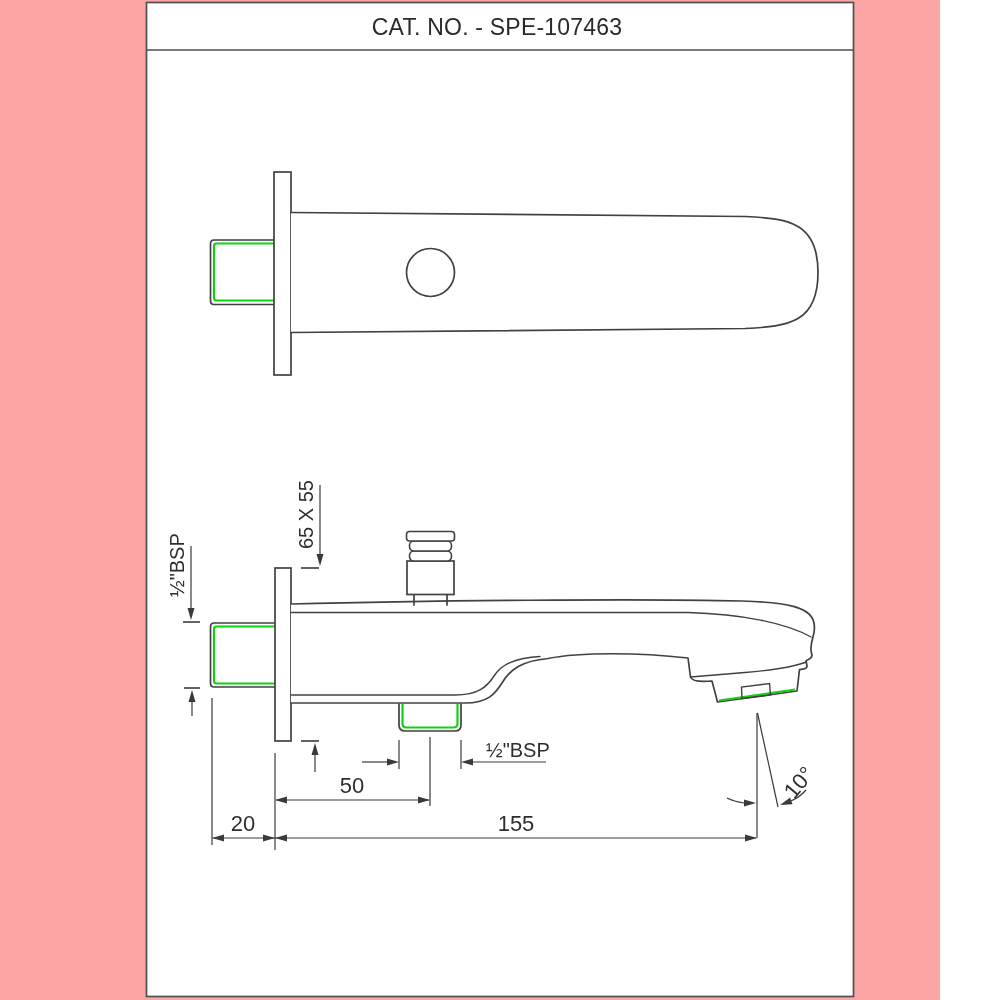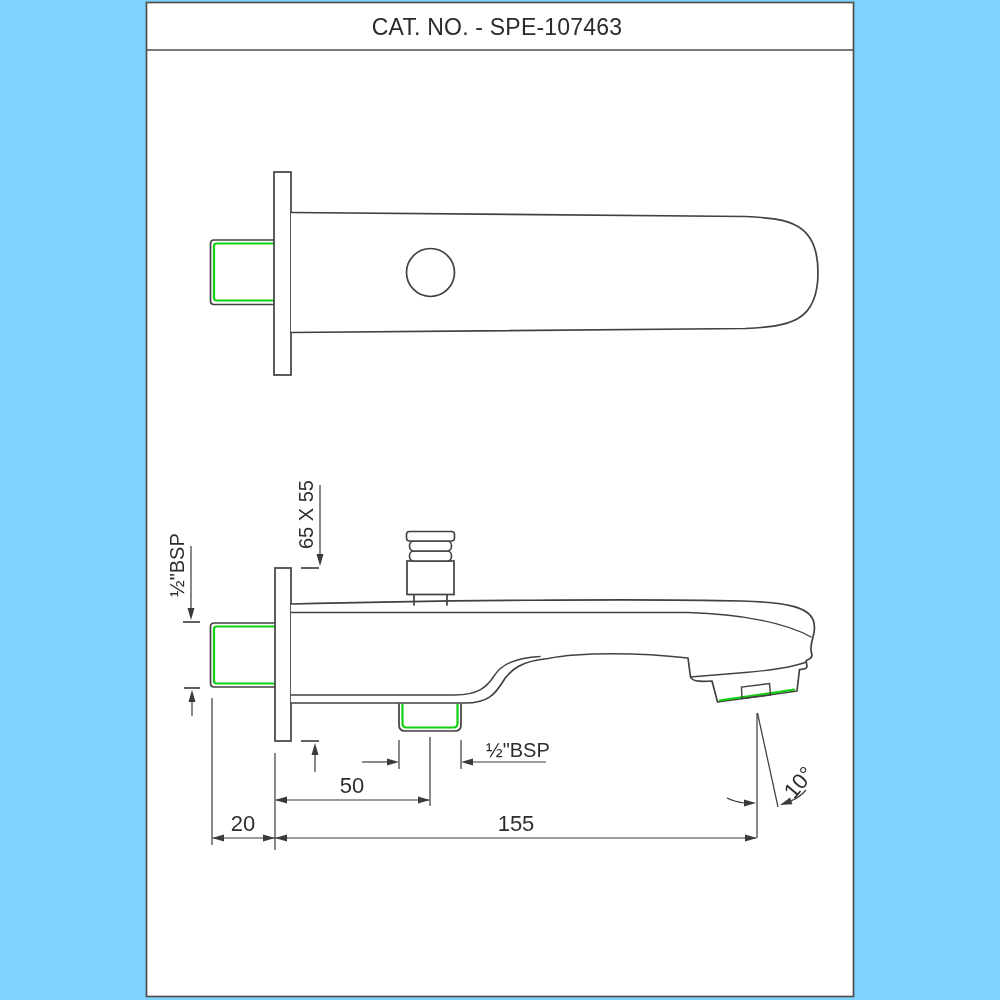--- a/index.html
+++ b/index.html
@@ -1,20 +1,20 @@
 <!DOCTYPE html>
 <html><head>
 <meta charset="utf-8">
 <style>
   html,body{
     margin:0;padding:0;background:#ffffff;
     width:1000px;height:1000px;overflow:hidden;
     font-family:"Liberation Sans", sans-serif;
   }
-  .page{position:relative;width:1000px;height:1000px;background:#7dd3fc;}
+  .page{position:relative;width:912px;height:1000px;background:#fca5a5;padding-left:28px;}
   svg{position:absolute;left:0;top:0;}
   .outline{stroke:#414141;stroke-width:1.7;fill:none;stroke-linecap:round;stroke-linejoin:round;}
   .outline-fill{stroke:none;fill:#ffffff;}
   .thin{stroke:#414141;stroke-width:1.4;fill:none;stroke-linecap:round;}
   .green{stroke:#12d112;stroke-width:2.2;fill:none;stroke-linecap:butt;stroke-linejoin:round;}
   .dim{stroke:#3a3a3a;stroke-width:1.2;fill:none;stroke-linecap:butt;}
   .tick{stroke:#3a3a3a;stroke-width:1.6;}
   .arrow{fill:#3a3a3a;stroke:none;}
   .dimtext{fill:#2e2e2e;font-size:22px;font-family:"Liberation Sans",sans-serif;}
   .labeltext{fill:#2e2e2e;font-size:20px;font-family:"Liberation Sans",sans-serif;}

